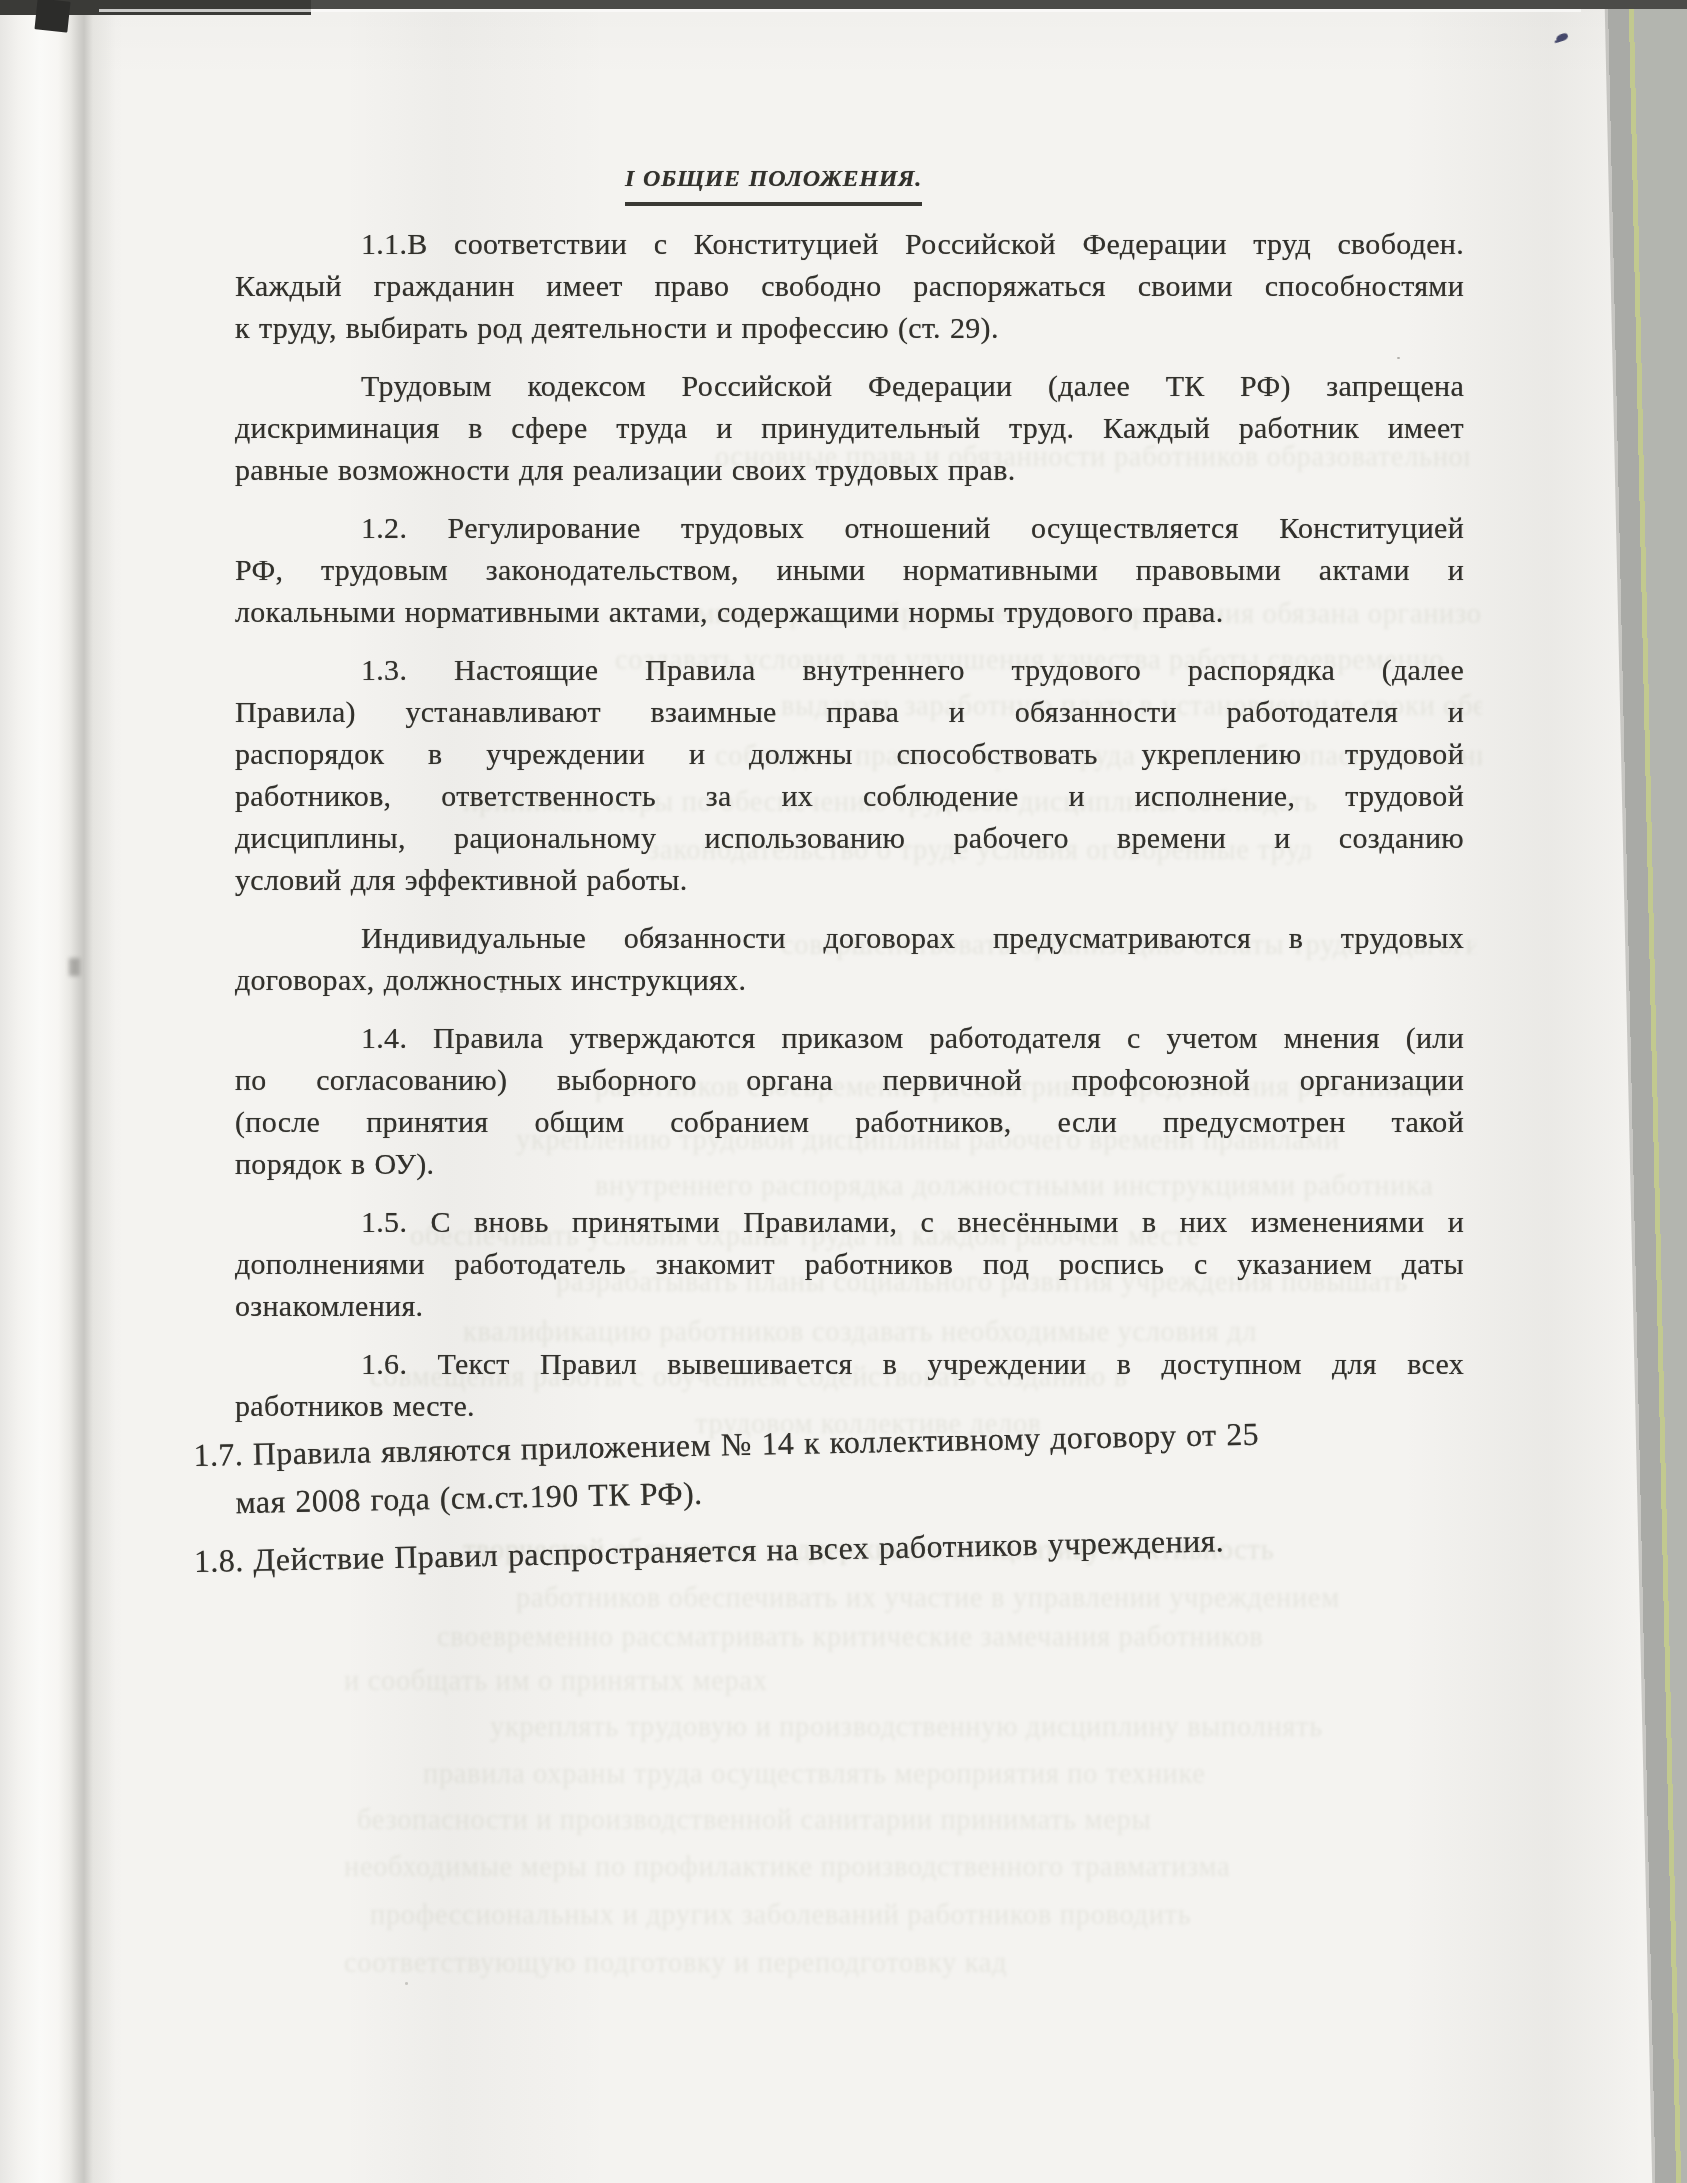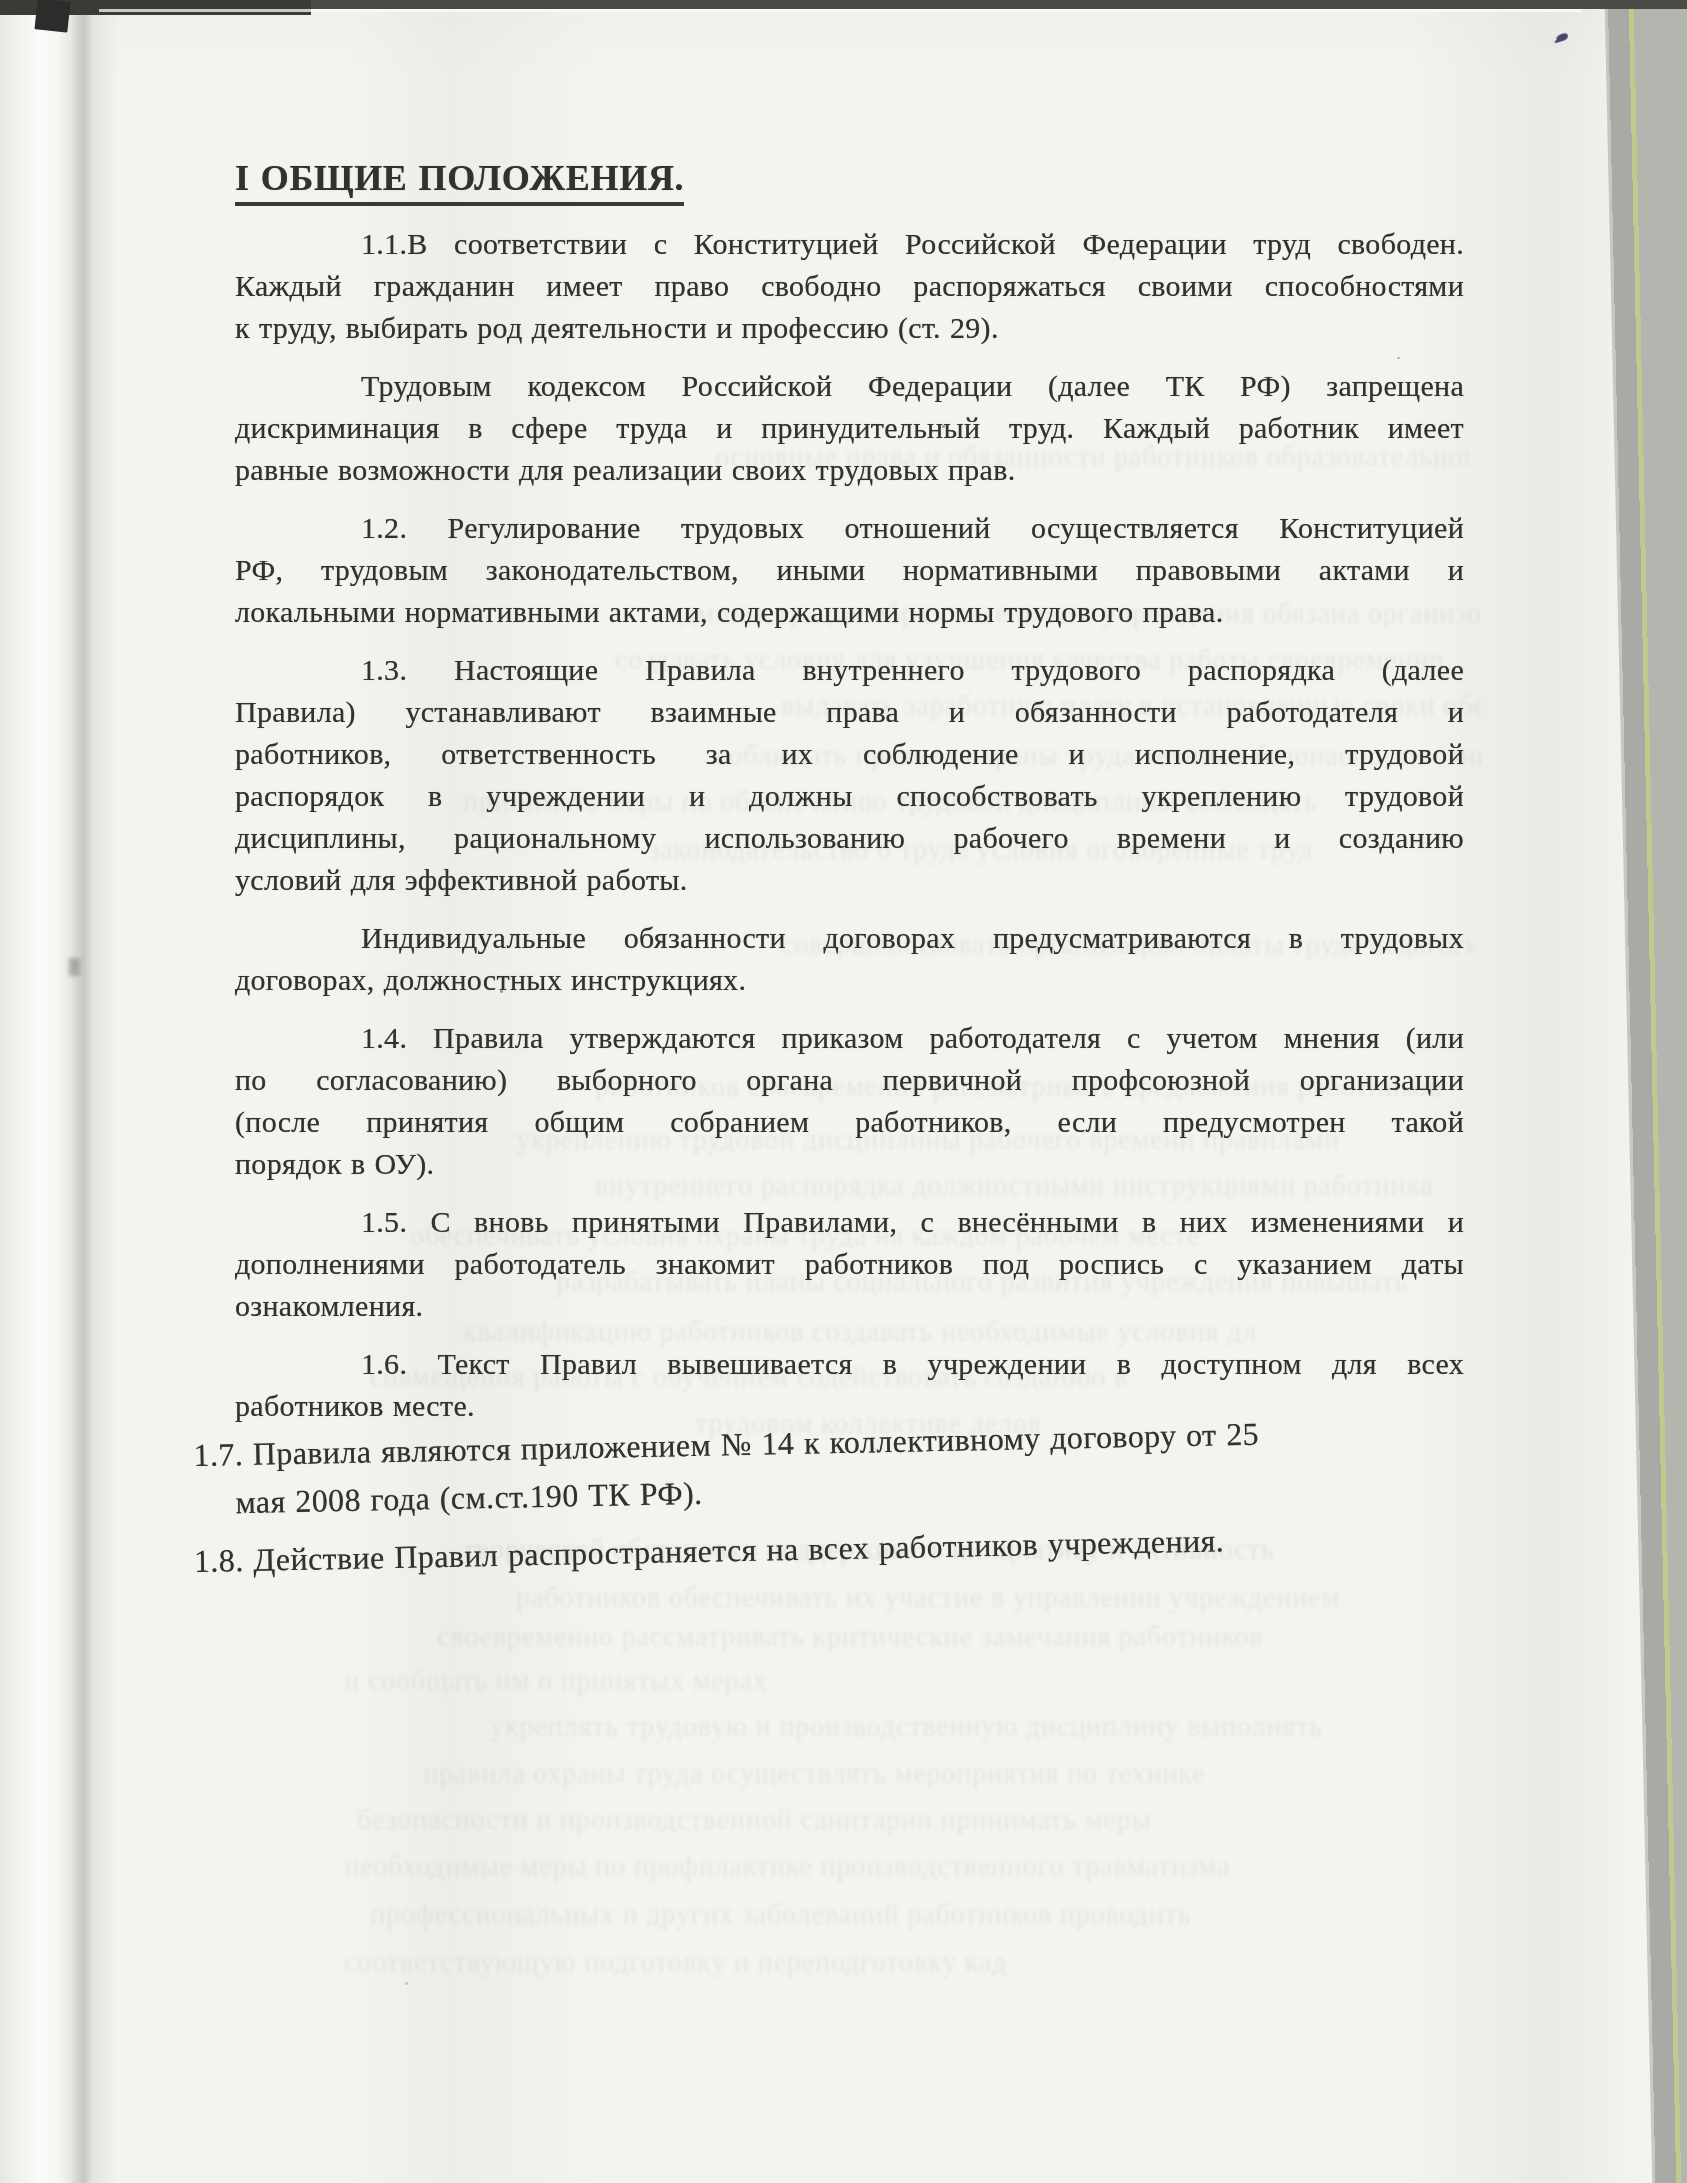--- a/index.html
+++ b/index.html
@@ -74,22 +74,22 @@
     letter-spacing:0.7px;
   }
   
   .content{
     position:absolute;left:235px;top:157px;width:1229px;z-index:4;
     color:var(--ink);font-size:30px;line-height:42px;
     letter-spacing:0.3px;word-spacing:1.3px;
     text-shadow:0 0 0.7px rgba(52,51,46,.65);
   }
   .title{
-    font-weight:bold;font-size:36px;
-    margin:0 0 17px 0;padding-right:152px;letter-spacing:0.7px;
+    text-align:center;font-weight:bold;font-size:24px;
+    margin:0 0 17px 0;padding-right:152px;letter-spacing:0.7px;font-style:italic;
   }
   .title .u{display:inline-block;border-bottom:4px solid #3a3934;padding-bottom:3.3px;}
   .para{margin-top:16px;}
   .doc-body .para:first-of-type{margin-top:8px;}
   .line{text-align:justify;text-align-last:justify;}
   .line.last{text-align-last:left;}
   .para.indent .line:first-child{padding-left:126px;}
   .para.annex{
     margin-left:-41px;width:calc(100% + 69px);
     font-size:32px;line-height:48px;letter-spacing:0.4px;
@@ -150,22 +150,22 @@
           <div class="line last">равные возможности для реализации своих трудовых прав.</div>
         </div>
         <div class="para body indent">
           <div class="line">1.2. Регулирование трудовых отношений осуществляется Конституцией</div>
           <div class="line">РФ, трудовым законодательством, иными нормативными правовыми актами и</div>
           <div class="line last">локальными нормативными актами, содержащими нормы трудового права.</div>
         </div>
         <div class="para body indent">
           <div class="line">1.3. Настоящие Правила внутреннего трудового распорядка (далее</div>
           <div class="line">Правила) устанавливают взаимные права и обязанности работодателя и</div>
+          <div class="line">распорядок в учреждении и должны способствовать укреплению трудовой</div>
           <div class="line">работников, ответственность за их соблюдение и исполнение, трудовой</div>
-          <div class="line">распорядок в учреждении и должны способствовать укреплению трудовой</div>
           <div class="line">дисциплины, рациональному использованию рабочего времени и созданию</div>
           <div class="line last">условий для эффективной работы.</div>
         </div>
         <div class="para body indent">
           <div class="line">Индивидуальные обязанности договорах предусматриваются в трудовых</div>
           <div class="line last">договорах, должностных инструкциях.</div>
         </div>
         <div class="para body indent">
           <div class="line">1.4. Правила утверждаются приказом работодателя с учетом мнения (или</div>
           <div class="line">по согласованию) выборного органа первичной профсоюзной организации</div>

